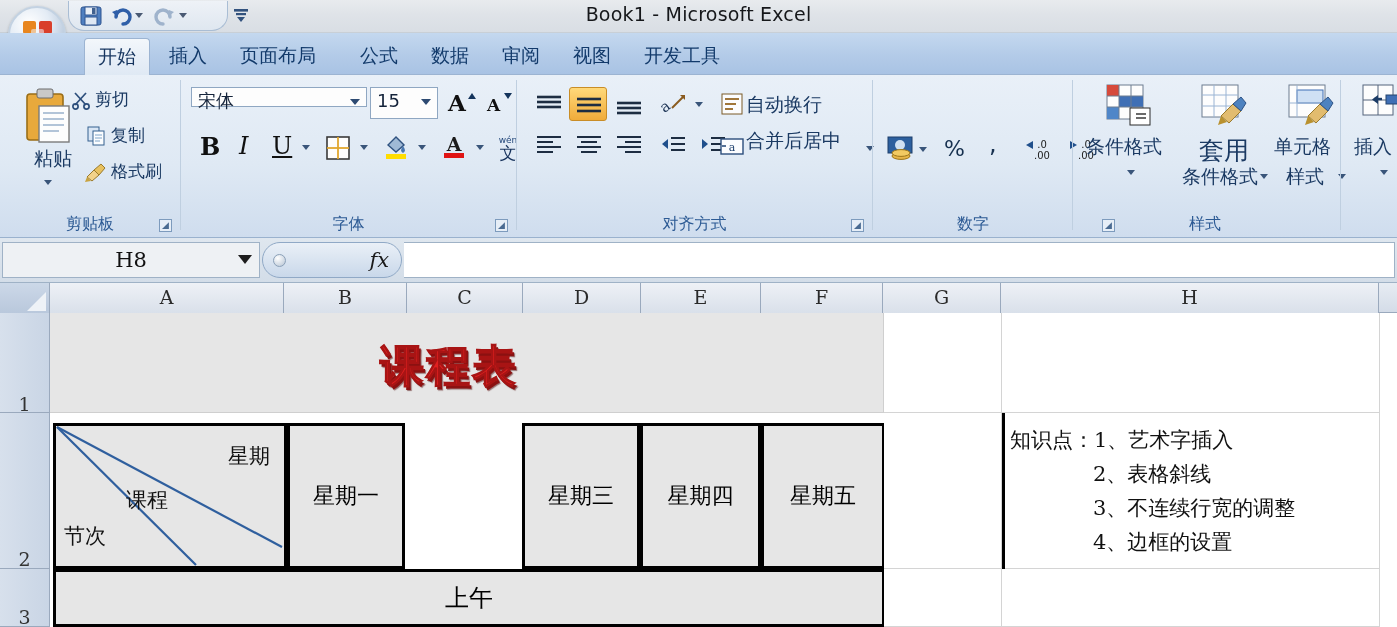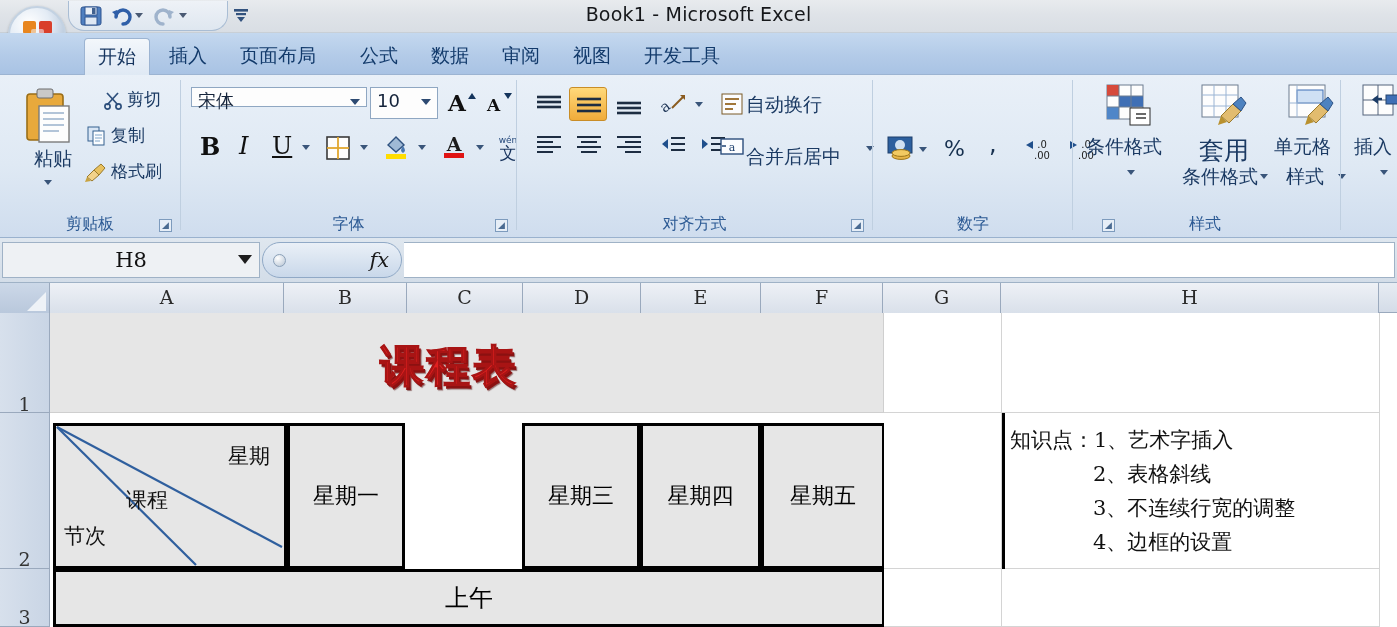--- a/index.html
+++ b/index.html
@@ -241,21 +241,21 @@
                 <line x1="20" y1="31" x2="41" y2="31"></line>
               <line x1="20" y1="37" x2="41" y2="37"></line>
                 <line x1="20" y1="43" x2="36" y2="43"></line>
             </g>
           </svg>
         </div>
         <div class="rlabel" style="position:absolute; left:23px; top:62px; font-size:19px;">粘贴</div>
         <div class="caret" style="position:absolute; left:33px; top:96px;"></div>
       </div>
 
-      <div class="rbtn" style="left:100px; top:9px; width:88px; height:32px;">
+      <div class="rbtn" style="left:68px; top:9px; width:88px; height:32px;">
         <div class="ic" style="left:2px; top:5px;">
           <svg width="20" height="20" viewBox="0 0 20 20">
             <line x1="4" y1="3" x2="15" y2="15" stroke="#2d4f7c" stroke-width="1.7"></line>
             <line x1="15" y1="3" x2="4" y2="15" stroke="#2d4f7c" stroke-width="1.7"></line>
             <circle cx="4.5" cy="16.5" r="2.6" fill="none" stroke="#2d4f7c" stroke-width="1.7"></circle>
             <circle cx="15.5" cy="16.5" r="2.6" fill="none" stroke="#2d4f7c" stroke-width="1.7"></circle>
           </svg>
         </div>
         <div class="rlabel" style="position:absolute; left:26px; top:3px;">剪切</div>
       </div>
@@ -290,21 +290,21 @@
       <div class="dlg-launcher" style="right:8px;">◢</div>
     </div>
     <div class="grp-sep" style="left:180px;"></div>
 
     <div class="grp" style="left:181px; width:335px;">
       <div class="combo" style="left:10px; top:12px; width:176px; height:20px;">
         <span class="cv">宋体</span>
         <span class="cc"></span>
       </div>
       <div class="combo" style="left:189px; top:12px; width:68px; height:32px;">
-        <span class="cv">10</span>
+        <span class="cv">15</span>
         <span class="cc"></span>
       </div>
       <div class="rbtn" style="left:262px; top:12px; width:36px; height:32px;">
         <div style="position:absolute; left:4px; top:1px; font-size:23px; font-weight:bold; color:#101010; font-family:'DejaVu Serif',serif;">A</div>
         <div style="position:absolute; left:24px; top:5px; width:0;height:0;border-left:4px solid transparent;border-right:4px solid transparent;border-bottom:6px solid #14345c;"></div>
       </div>
       <div class="rbtn" style="left:300px; top:12px; width:36px; height:32px;">
         <div style="position:absolute; left:5px; top:7px; font-size:17px; font-weight:bold; color:#101010; font-family:'DejaVu Serif',serif;">A</div>
         <div style="position:absolute; left:22px; top:5px; width:0;height:0;border-left:4px solid transparent;border-right:4px solid transparent;border-top:6px solid #14345c;"></div>
       </div>
@@ -487,21 +487,21 @@
       </div>
 
       <div class="rbtn" style="left:198px; top:52px; width:162px; height:38px;">
         <div class="ic" style="left:4px; top:8px;">
           <svg width="24" height="22" viewBox="0 0 24 22">
             <rect x="1" y="3" width="22" height="15" fill="#fbfcfe" stroke="#2c4e7c" stroke-width="1.4"></rect>
             <text x="12" y="15" font-size="11" text-anchor="middle" fill="#1d3f6d" font-family="DejaVu Serif, serif">a</text>
             <path d="M6 10 L2 10" stroke="#2c4e7c" stroke-width="1.6"></path>
           </svg>
         </div>
-        <div class="rlabel" style="position:absolute; left:30px; top:16px; font-size:19px;">合并后居中</div>
+        <div class="rlabel" style="position:absolute; left:30px; top:0; font-size:19px;">合并后居中</div>
         <div class="caret" style="position:absolute; left:150px; top:18px;"></div>
       </div>
 
       <div class="grp-label">对齐方式</div>
       <div class="dlg-launcher" style="right:8px;">◢</div>
     </div>
     <div class="grp-sep" style="left:872px;"></div>
 
     <div class="grp" style="left:873px; width:200px;">
 

